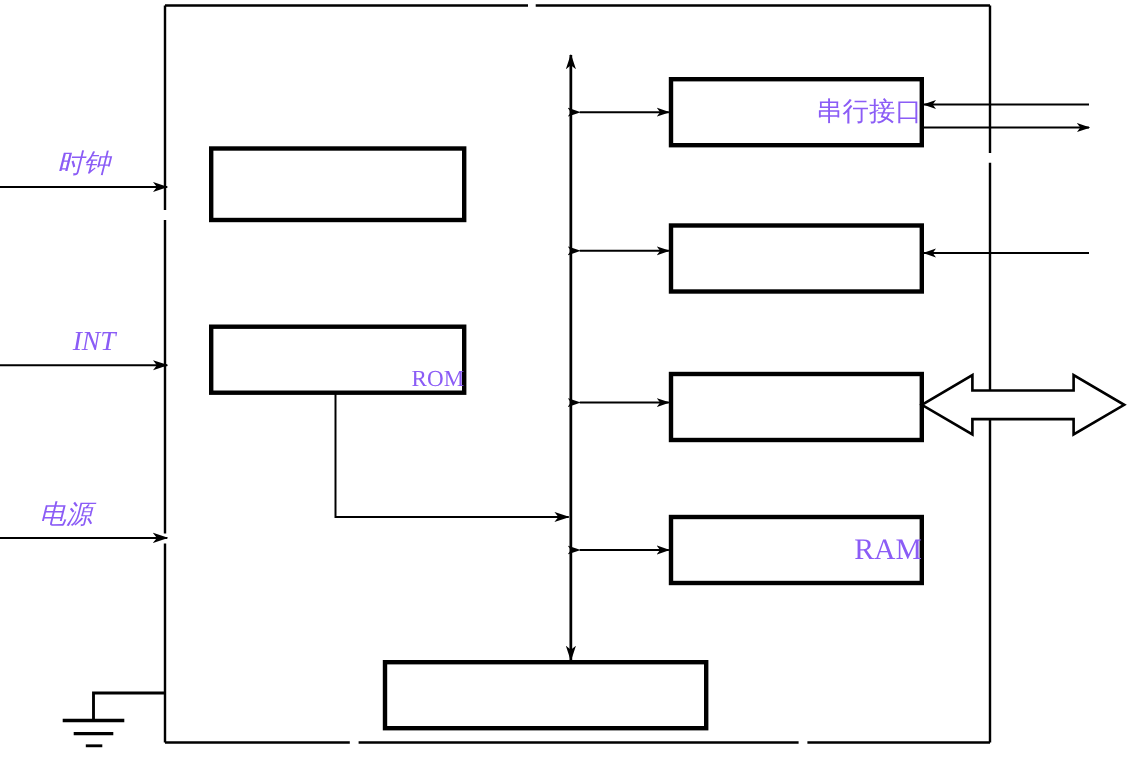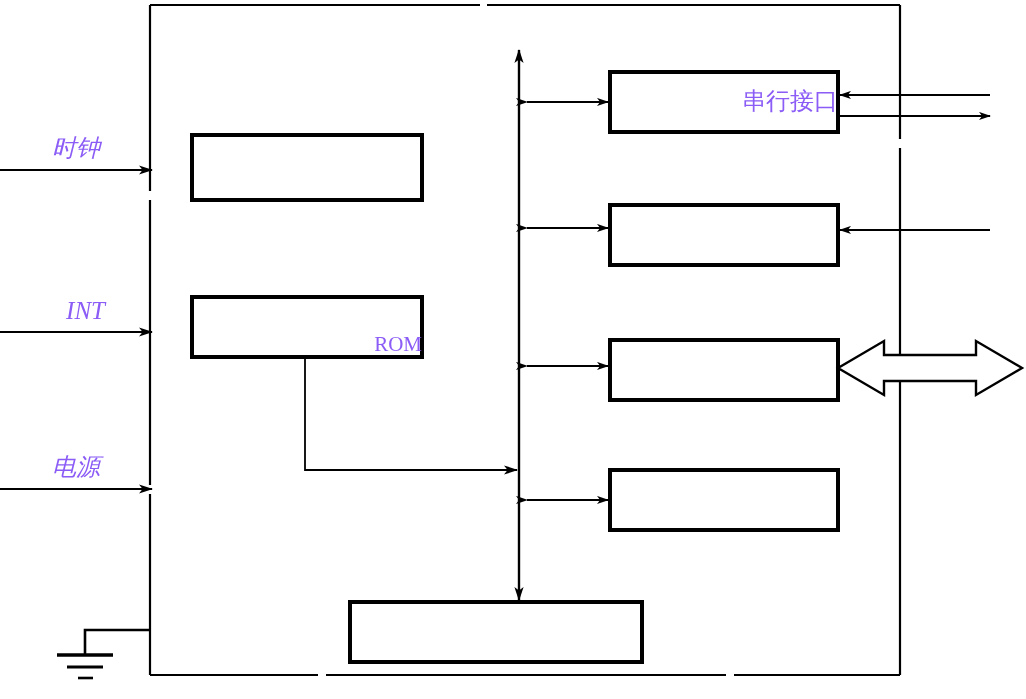--- a/index.html
+++ b/index.html
@@ -89,18 +89,19 @@
     </g>
 
     <g>
       <path d="M838,368 L884,341 L884,355 L976,355 L976,341 L1022,368
                L976,395 L976,381 L884,381 L884,395 Z" fill="#fff" stroke="#000" stroke-width="2.4" stroke-linejoin="miter"></path>
     </g>
   </svg>
 
   <div class="lbl sig-label cjk" style="left:30px;top:136px;width:70px;">时钟</div>
   <div class="lbl sig-label" style="left:35px;top:298px;width:70px;">INT</div>
-  <div class="lbl sig-label cjk" style="left:30px;top:455px;width:70px;">电源</div>
+  <div class="lbl sig-label cjk" style="left:14px;top:455px;width:70px;">电源</div>
 
   <div class="lbl box-label" style="left:192px;top:313px;width:230px;font-size:21px;margin-top:21px;">ROM</div>
   <div class="lbl box-label cjk" style="left:610px;top:89px;width:228px;">串行接口</div>
+  <div class="lbl box-label" style="left:610px;top:486px;width:228px;font-size:27px;">RAM</div>
 
 </div>
 
 </body></html>

